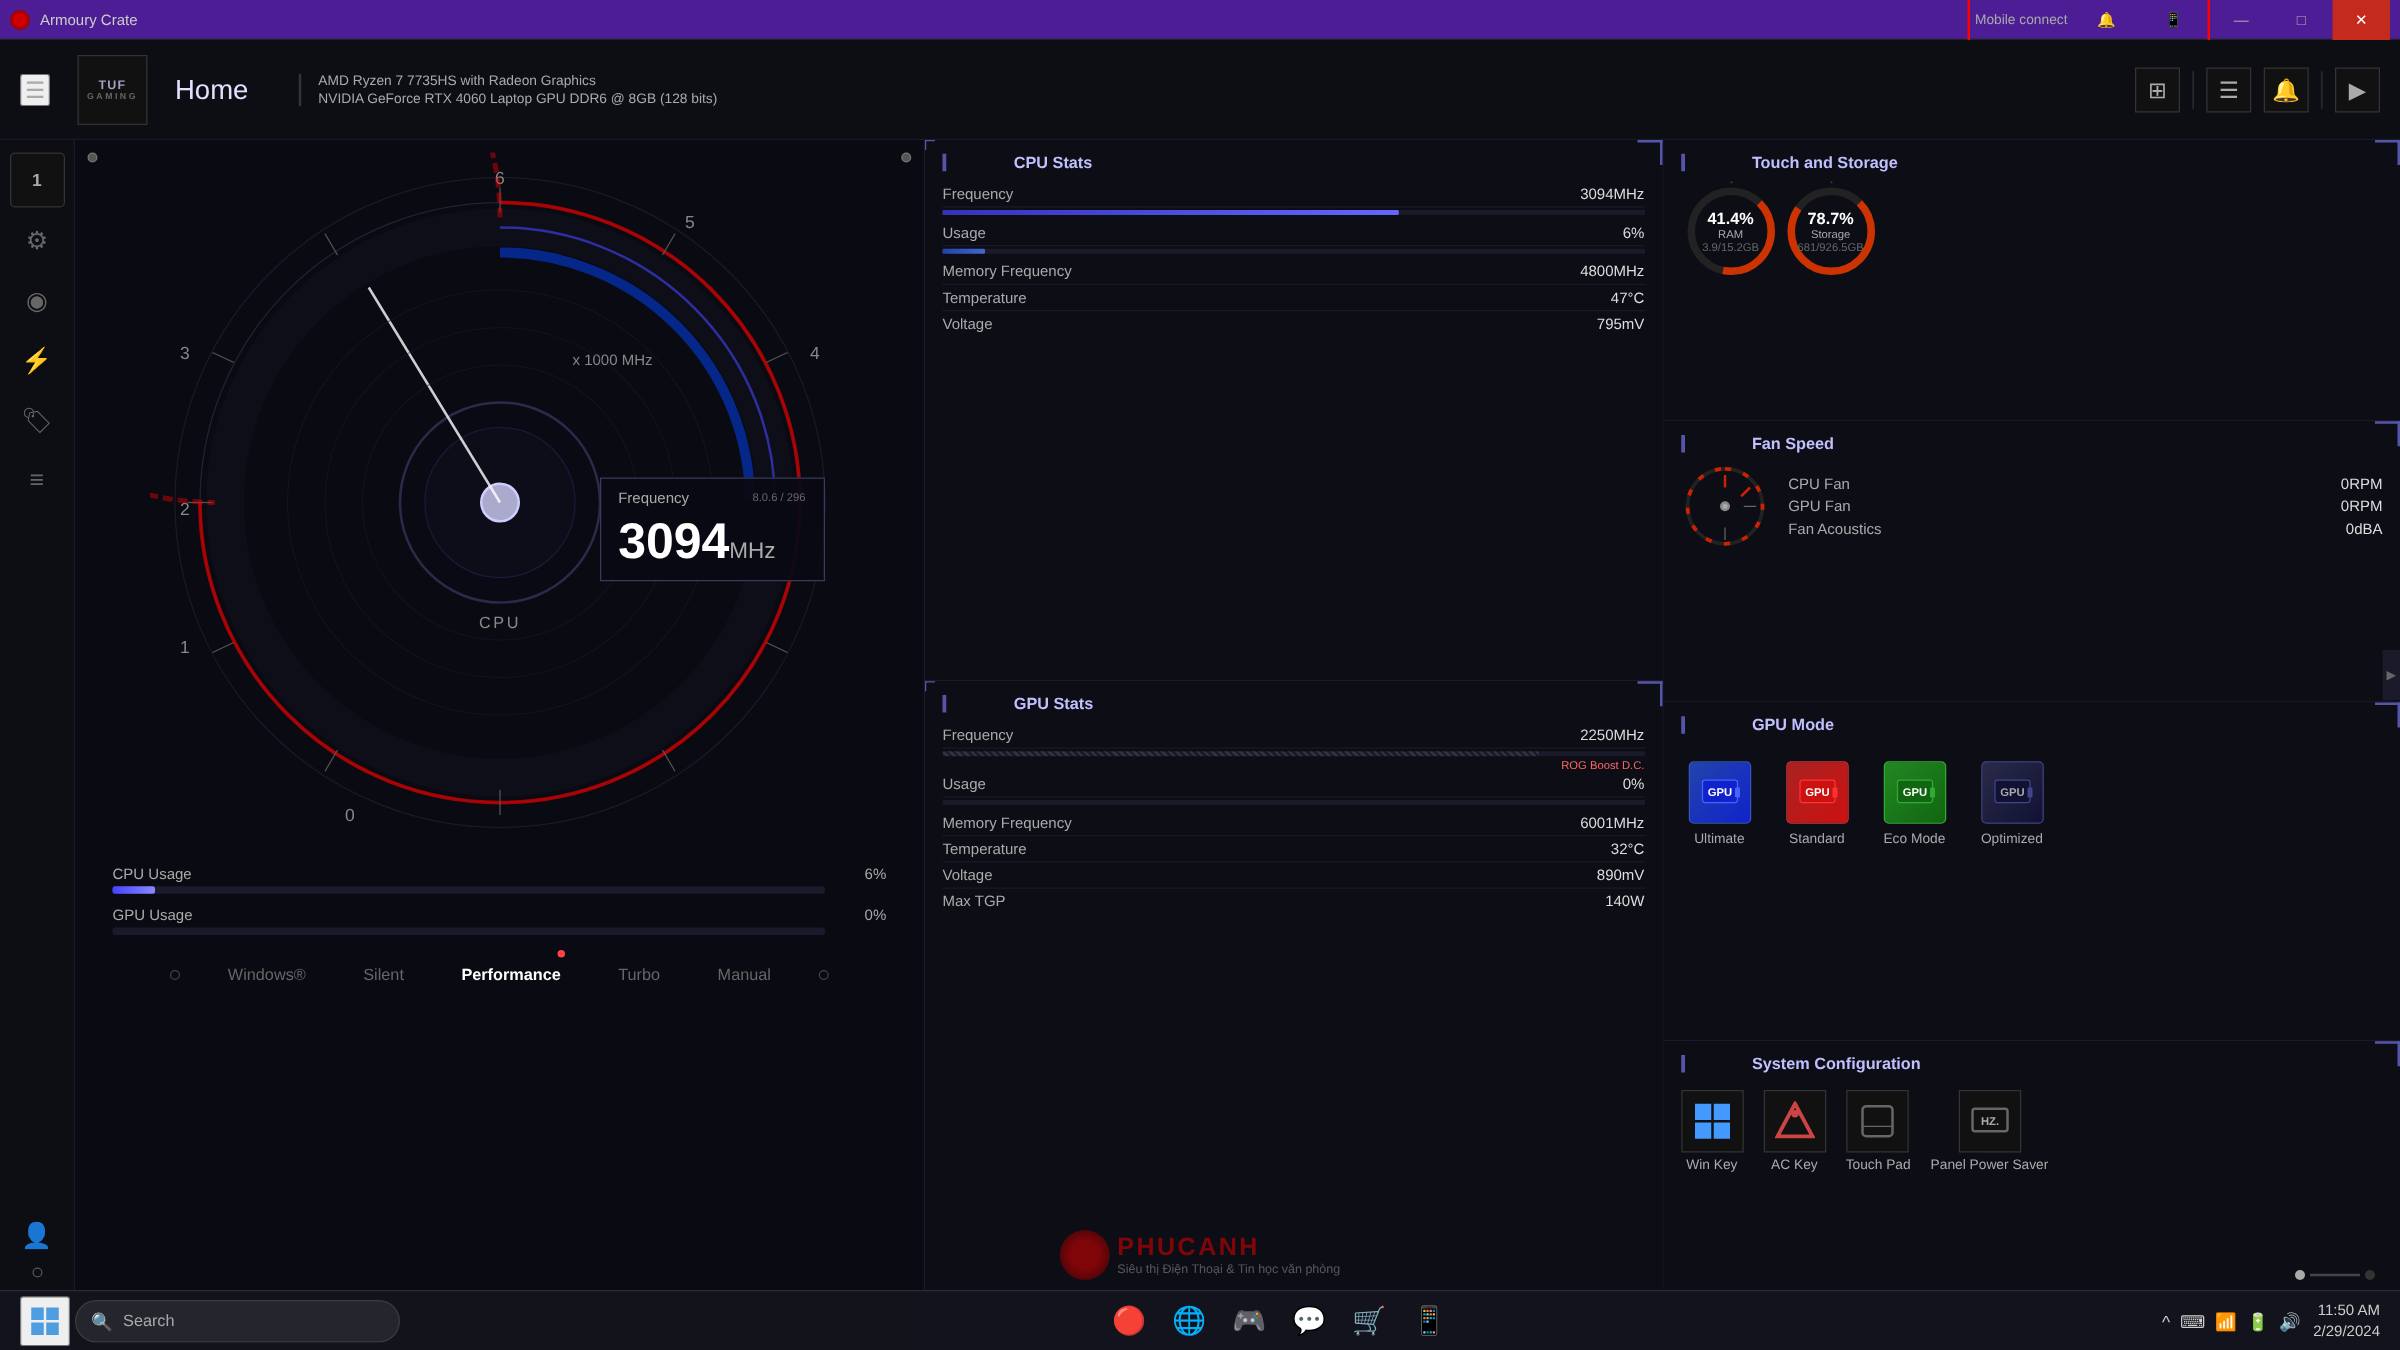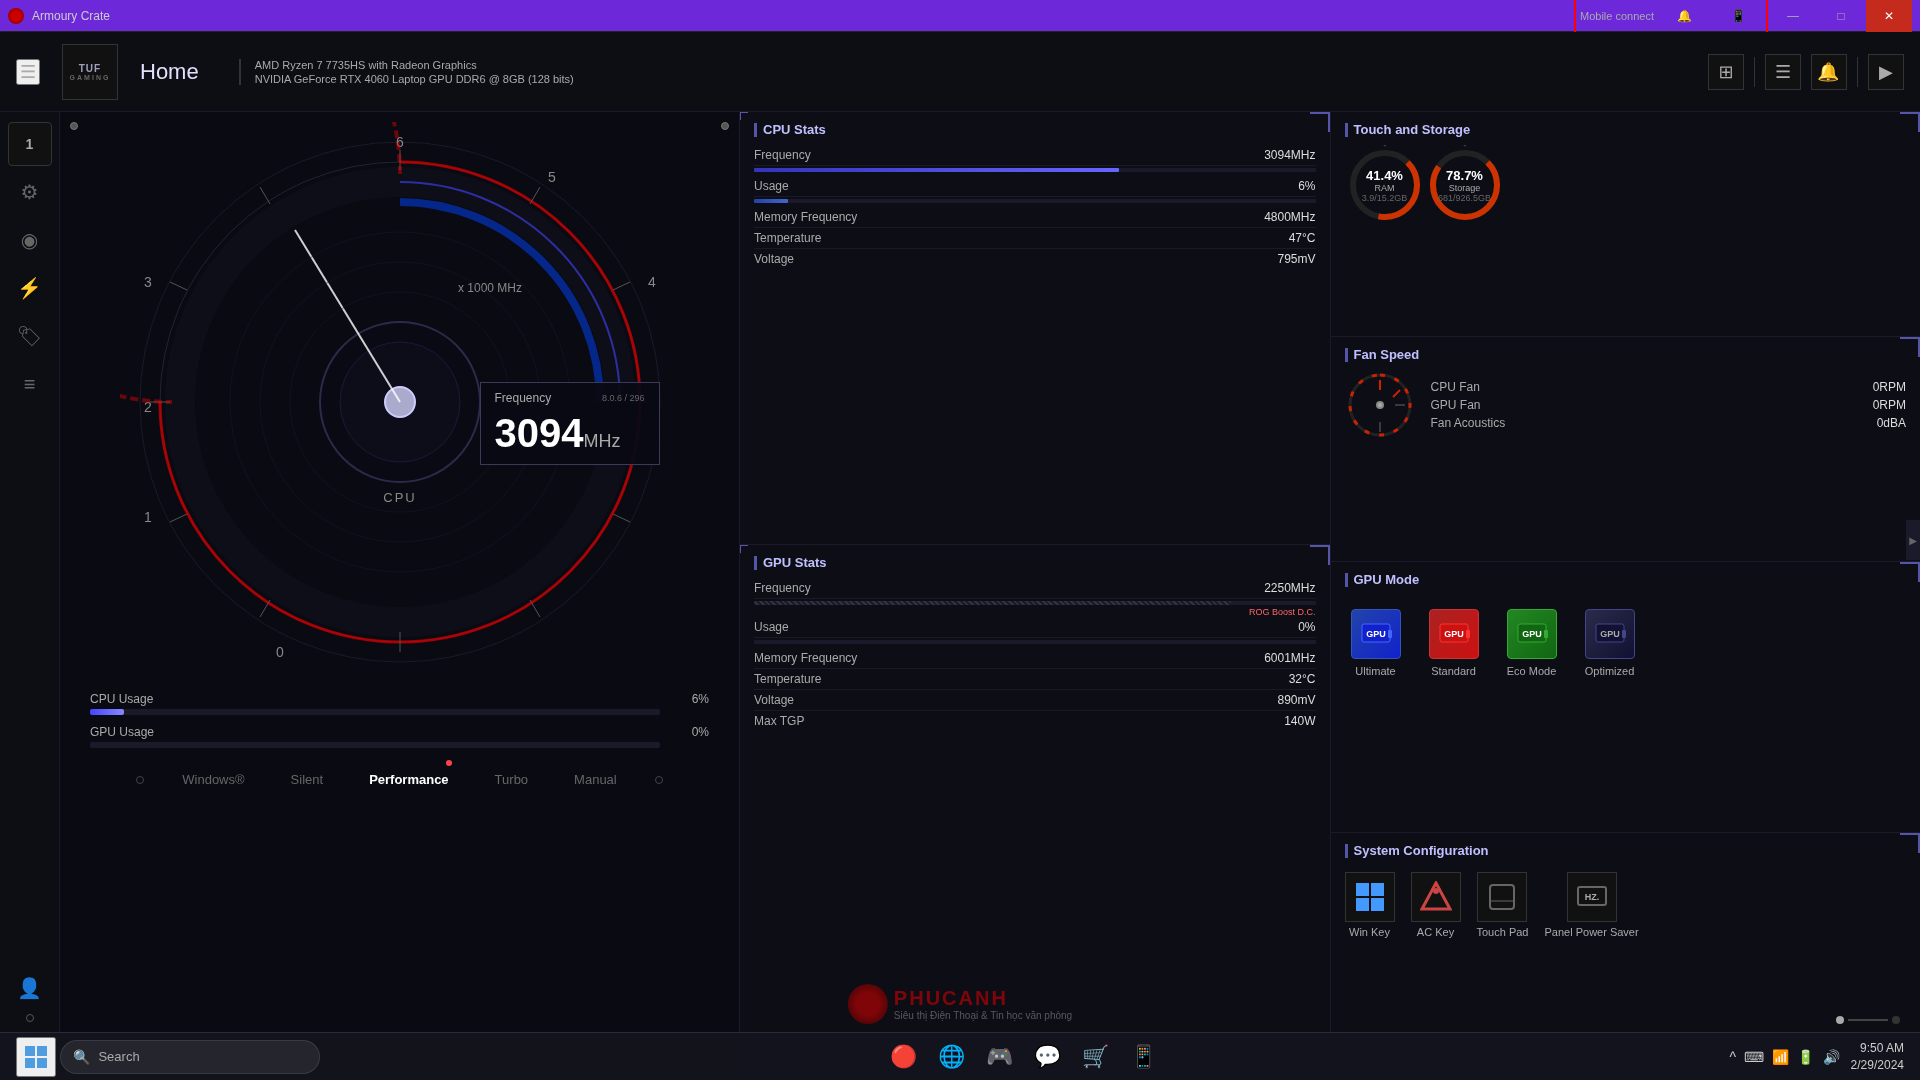--- a/index.html
+++ b/index.html
@@ -8,21 +8,21 @@
       height: 1080px;
       overflow: hidden;
       background: #0a0a0f;
       font-family: 'Segoe UI', Arial, sans-serif;
       color: #fff;
     }
 
     
     .title-bar {
       height: 32px;
-      background: #6d28d9;
+      background: #4c1d95;
       display: flex;
       align-items: center;
       justify-content: space-between;
       padding: 0 8px;
       border-bottom: 1px solid #222;
     }
     .title-bar-left {
       display: flex;
       align-items: center;
       gap: 8px;
@@ -281,21 +281,21 @@
     .panel-title-bar {
       display: flex;
       align-items: center;
       margin-bottom: 8px;
       gap: 6px;
     }
     .panel-title-marker {
       width: 3px; height: 14px; background: #5555aa;
     }
     .panel-title {
-      font-size: 13px; font-weight: bold; color: #c0c0ff;
+      font-size: 13px; font-weight: bold; color: #c0c0ff; margin-left: 48px;
     }
     .panel-corner {
       position: absolute; top: 0; right: 0;
       width: 20px; height: 20px;
       border-top: 2px solid #5555aa;
       border-right: 2px solid #5555aa;
     }
     .panel-corner-tl {
       position: absolute; top: 0; left: 0;
       width: 8px; height: 8px;
@@ -944,17 +944,17 @@
   </div>
   <div class="taskbar-right">
     <div class="taskbar-sys-icons">
       <span class="taskbar-sys-icon">^</span>
       <span class="taskbar-sys-icon">⌨</span>
       <span class="taskbar-sys-icon">📶</span>
       <span class="taskbar-sys-icon">🔋</span>
       <span class="taskbar-sys-icon">🔊</span>
     </div>
     <div class="taskbar-time">
-      <div>9:50 AM</div>
+      <div>11:50 AM</div>
       <div>2/29/2024</div>
     </div>
   </div>
 </div>
 
 </body></html>

